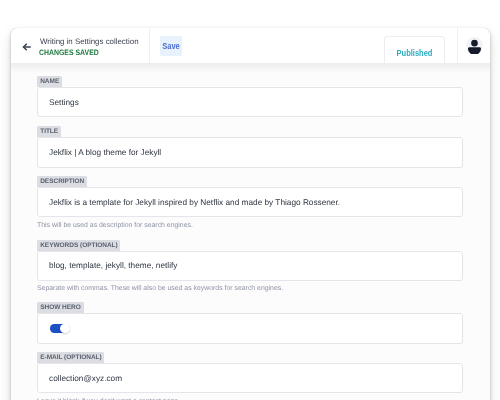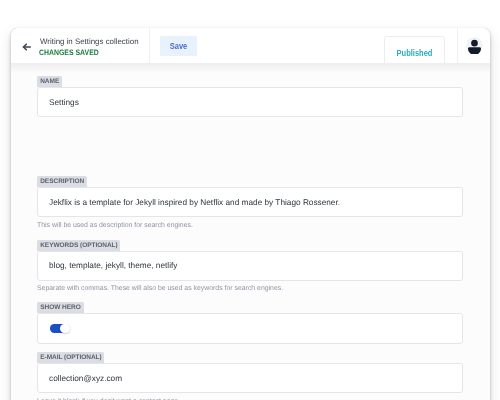--- a/index.html
+++ b/index.html
@@ -32,21 +32,21 @@
   }
   .hdr-bottom { position:absolute; left:0; right:0; top:35px; height:1px; background:#eceef1; }
   .hdr-shadow { position:absolute; left:0; right:0; top:36px; height:9px; background:linear-gradient(to bottom, rgba(0,0,0,.055), rgba(0,0,0,0)); pointer-events:none; z-index:3;}
   .back-icon { position:absolute; left: 10.7px; top: 14.8px; width: 9px; height: 8px; display:block; }
   .back-icon svg { display:block; width:9px; height:8px; }
   .hdr-title { position:absolute; left: 29px; top: 8.5px; font-size: 7.9px; line-height:10px; color: #3d4450; letter-spacing: 0; white-space:nowrap;}
   .hdr-sub   { position:absolute; left: 28.3px; top: 20px; font-size: 7.9px; line-height:9px; color: #1d7a40; font-weight: 700; letter-spacing: 0; transform: scaleX(0.875); transform-origin: 0 50%; white-space:nowrap;}
   .vdiv1 { position:absolute; left:138px; top:0; width:1px; height:36px; background:#eff0f2; }
   .vdiv2 { position:absolute; left:446px; top:0; width:1px; height:36px; background:#eff0f2; }
   .save-btn {
-    position:absolute; left:148.8px; top:8.3px; width:37px; height:19.3px;
+    position:absolute; left:148.8px; top:8.3px; width:22px; height:19.3px;
     background: #e8f2fc; border: none; border-radius: 1.5px; padding:0;
     cursor: pointer;
   }
   .save-btn span {
     display:block; color: #4a6ed0;
     font-size: 8.6px; font-weight: 700; font-family: inherit;
     line-height: 21.2px; text-align:center; letter-spacing:0;
     transform: scaleX(0.875);
   }
   .pub-btn {
@@ -127,20 +127,24 @@
     </div>
 
     <div class="hdr-shadow"></div>
     <div class="body">
 
       <div class="field f0">
         <div class="badge">NAME</div>
         <div class="input">Settings</div>
       </div>
 
+      <div class="field f1">
+        <div class="badge">TITLE</div>
+        <div class="input">Jekflix | A blog theme for Jekyll</div>
+      </div>
 
       <div class="field f3">
         <div class="badge">KEYWORDS (OPTIONAL)</div>
         <div class="input">blog, template, jekyll, theme, netlify</div>
         <div class="help">Separate with commas. These will also be used as keywords for search engines.</div>
       </div>
 
       <div class="field f2">
         <div class="badge">DESCRIPTION</div>
         <div class="input">Jekflix is a template for Jekyll inspired by Netflix and made by Thiago Rossener.</div>

